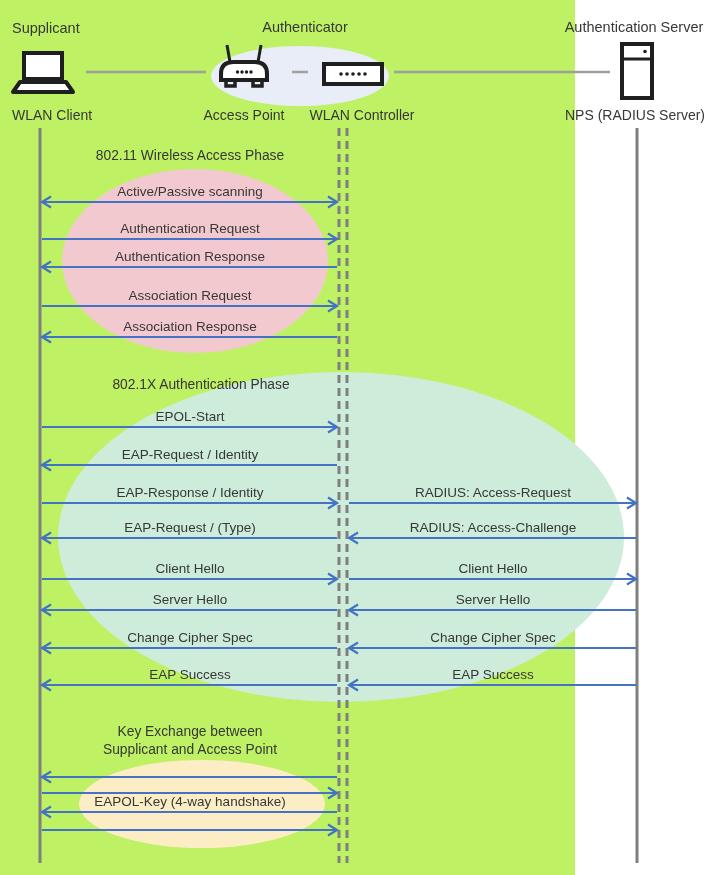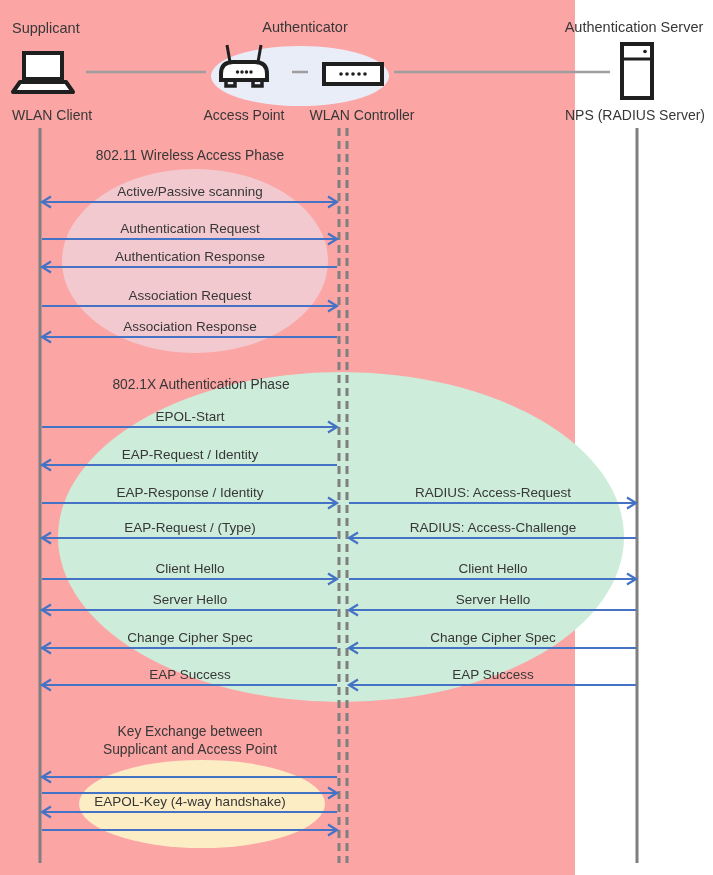--- a/index.html
+++ b/index.html
@@ -1,19 +1,19 @@
 <!DOCTYPE html>
 <html><head>
 <meta charset="utf-8">
 <style>
   html,body { margin:0; padding:0; background:#ffffff; }
   .canvas {
     position:relative;
     width:575px; height:875px;
-    background:#fca5a5;
+    background:#bef264;
     font-family:"Liberation Sans", sans-serif;
   }
   svg text {
     font-family:"Liberation Sans", sans-serif;
     fill:#373737;
   }
   .actor-role   { font-size:14.5px; }
   .actor-device { font-size:14px; }
   .phase-title  { font-size:13.8px; }
   .msg-label    { font-size:13.5px; }

